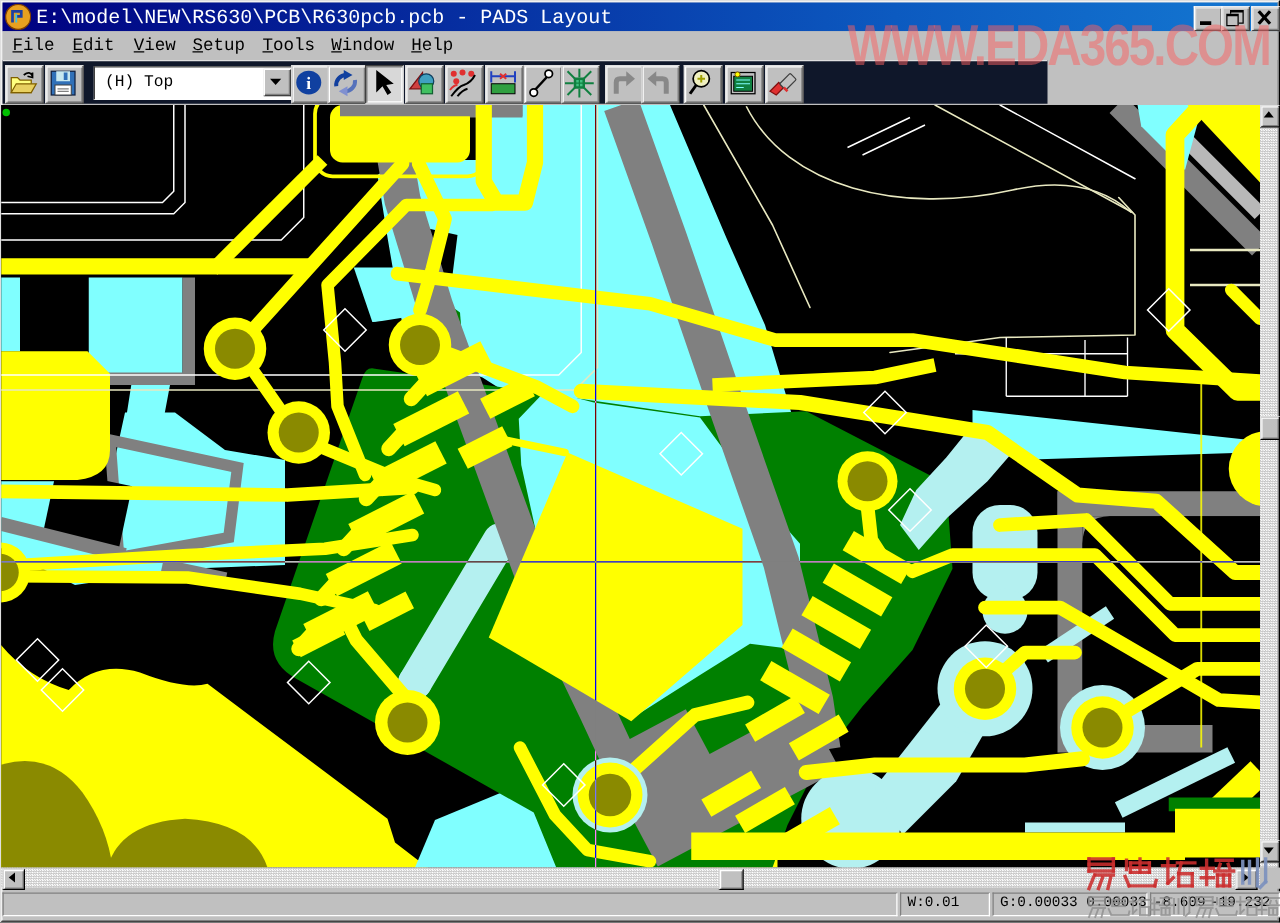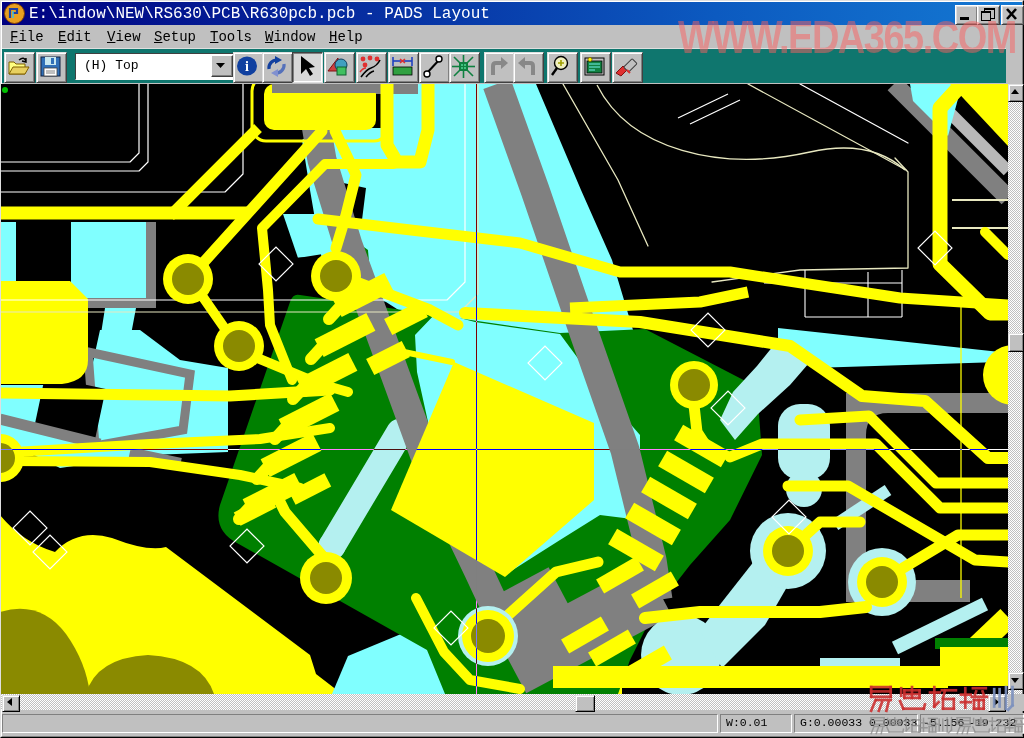--- a/index.html
+++ b/index.html
@@ -12,21 +12,21 @@
 .tbtn{top:3px;width:21px;height:18px;background:#c0c0c0;
   border-top:1px solid #fff;border-left:1px solid #fff;
   border-right:1px solid #404040;border-bottom:1px solid #404040;
   box-shadow:inset 1px 1px 0 #dfdfdf, inset -1px -1px 0 #808080;
   font-family:"Liberation Sans",sans-serif;font-weight:bold;font-size:12px;line-height:14px;text-align:center;}
 
 #menubar{left:2px;top:25px;width:1020px;height:23px;background:#c0c0c0;color:#000;font-size:14px;}
 #menubar span{position:absolute;top:4px;}
 u{text-decoration:underline;}
 
-#toolbar{left:2px;top:48px;width:1004px;height:34px;background:#0f766e;border-top:1px solid #dfdfdf;}
+#toolbar{left:2px;top:48px;width:836px;height:34px;background:#0f172a;border-top:1px solid #dfdfdf;}
 .tbbtn{top:3px;width:29px;height:29px;background:#c0c0c0;
   border-top:1px solid #dfdfdf;border-left:1px solid #dfdfdf;
   border-right:1px solid #404040;border-bottom:1px solid #404040;
   box-shadow:inset 1px 1px 0 #fff, inset -1px -1px 0 #808080;}
 .pressed{border-top:1px solid #404040;border-left:1px solid #404040;
   border-right:1px solid #dfdfdf;border-bottom:1px solid #dfdfdf;
   box-shadow:inset 1px 1px 0 #808080, inset -1px -1px 0 #fff;background:#d8d8d8;}
 #combo{left:73px;top:4px;width:158px;height:25px;background:#fff;
   border-top:1.5px solid #404040;border-left:1.5px solid #404040;
   border-right:1.5px solid #fff;border-bottom:1.5px solid #fff;}
@@ -55,21 +55,21 @@
 <div class="abs" style="left:0;top:0;width:1024px;height:738px;border-top:1px solid #dfdfdf;border-left:1px solid #dfdfdf;border-right:1px solid #000;border-bottom:1px solid #000;box-sizing:border-box;"></div>
 <div class="abs" style="left:1px;top:1px;width:1022px;height:736px;border-top:1px solid #fff;border-left:1px solid #fff;border-right:1px solid #808080;border-bottom:1px solid #808080;box-sizing:border-box;"></div>
 
 <div id="titlebar" class="abs">
   <svg class="abs" style="left:2px;top:1px" width="21" height="21" viewBox="0 0 21 21">
     <circle cx="10.5" cy="10.5" r="10" fill="#e8a020"></circle>
     <circle cx="10.5" cy="10.5" r="10" fill="none" stroke="#804000" stroke-width="1"></circle>
     <path d="M6,15 L6,6 L13,6 L13,10 L9,10" fill="none" stroke="#2040a0" stroke-width="2.2"></path>
     <path d="M9,15 L9,8" stroke="#40c0e0" stroke-width="1.5"></path>
   </svg>
-  <span id="title-text" class="abs">E:\indow\NEW\RS630\PCB\R630pcb.pcb - PADS Layout</span>
+  <span id="title-text" class="abs">E:\model\NEW\RS630\PCB\R630pcb.pcb - PADS Layout</span>
   <div class="tbtn abs" style="left:953px;">
       <span style="position:absolute;left:4px;top:11px;width:9px;height:3px;background:#000;"></span>
     </div>
   <div class="tbtn abs" style="left:975px;">
     <span style="position:absolute;left:6px;top:2px;width:9px;height:8px;border:1px solid #000;border-top:2px solid #000;background:#c0c0c0;"></span>
     <span style="position:absolute;left:3px;top:5px;width:8px;height:7px;border:1px solid #000;border-top:2px solid #000;background:#c0c0c0;"></span>
   </div>
   <div class="tbtn abs" style="left:999px;">
       <svg width="19" height="16" style="position:absolute;left:0;top:0">
         <g stroke="#000" stroke-width="2.6">
@@ -440,21 +440,21 @@
 
 <div id="statusbar" class="abs">
   <div class="panel" style="left:0px;width:714px;"></div>
   <div class="panel" style="left:718px;width:70px;">
       <span>W:0.01</span>
     </div>
   <div class="panel" style="left:792px;width:122px;">
       <span>G:0.00033 0.00033</span>
     </div>
   <div class="panel" style="left:918px;width:102px;">
-      <span style="left:2px">-5.156</span>
+      <span style="left:2px">-8.609</span>
       <span style="left:47px">-19.232</span>
     </div>
 </div>
 
 <div id="wm1" class="abs">WWW.EDA365.COM</div>
 <svg class="abs" style="left:866px;top:684px" width="158" height="54" viewBox="0 0 158 54">
 <g stroke="rgba(203,45,45,0.88)" stroke-width="2.7" stroke-linecap="square">
       <line x1="5.2" y1="3.1" x2="24.7" y2="3.1"></line>
       <line x1="5.2" y1="3.1" x2="5.2" y2="12.8"></line>
       <line x1="24.7" y1="3.1" x2="24.7" y2="12.8"></line>

